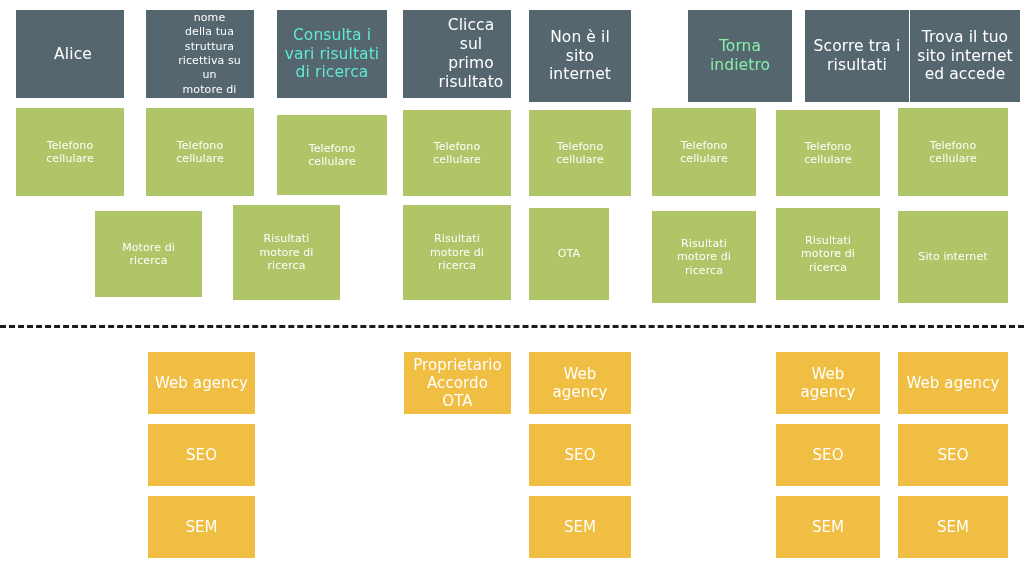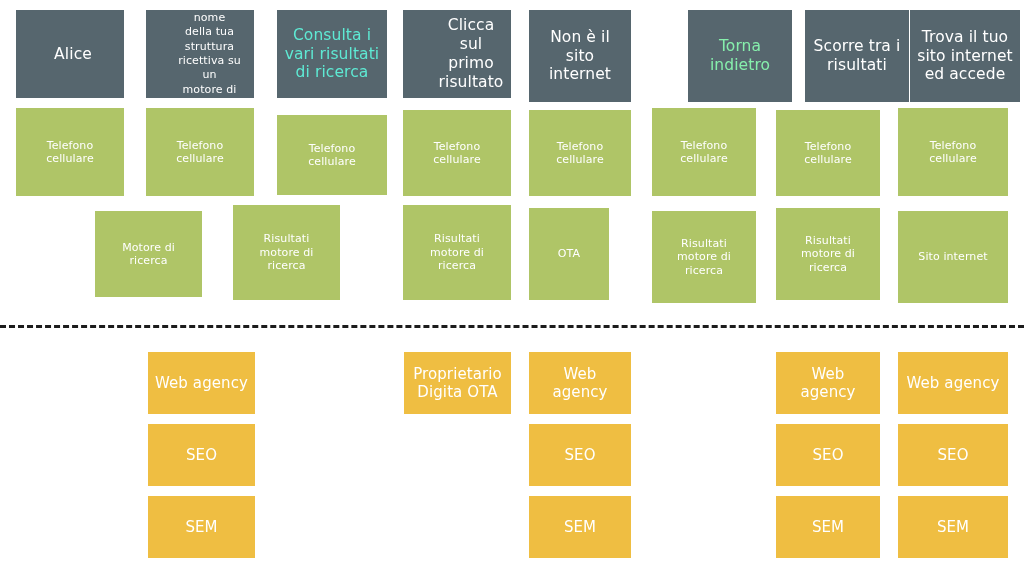--- a/index.html
+++ b/index.html
@@ -126,21 +126,21 @@
       <div class="card card-channel" style="left: 898px; top: 211px; width: 110px; height: 92px; background: rgb(175, 197, 103); color: rgb(255, 255, 255);">Sito internet</div>
     </div>
 
   <div class="divider" style="top: 325px; border-top-color: rgb(28, 28, 28); border-top-style: dashed;"></div>
 
   <div class="section-support">
       <div class="card card-support" style="left: 148px; top: 352px; width: 107px; height: 62px; background: rgb(239, 190, 66); color: rgb(255, 255, 255);">Web agency</div>
       <div class="card card-support" style="left: 148px; top: 424px; width: 107px; height: 62px; background: rgb(239, 190, 66); color: rgb(255, 255, 255);">SEO</div>
       <div class="card card-support" style="left: 148px; top: 496px; width: 107px; height: 62px; background: rgb(239, 190, 66); color: rgb(255, 255, 255);">SEM</div>
       <div class="card card-support" style="left: 404px; top: 352px; width: 107px; height: 62px; background: rgb(239, 190, 66); color: rgb(255, 255, 255);">Proprietario
-Digita OTA</div>
+Accordo OTA</div>
       <div class="card card-support" style="left: 529px; top: 352px; width: 102px; height: 62px; background: rgb(239, 190, 66); color: rgb(255, 255, 255);">Web agency</div>
       <div class="card card-support" style="left: 529px; top: 424px; width: 102px; height: 62px; background: rgb(239, 190, 66); color: rgb(255, 255, 255);">SEO</div>
       <div class="card card-support" style="left: 529px; top: 496px; width: 102px; height: 62px; background: rgb(239, 190, 66); color: rgb(255, 255, 255);">SEM</div>
       <div class="card card-support" style="left: 776px; top: 352px; width: 104px; height: 62px; background: rgb(239, 190, 66); color: rgb(255, 255, 255);">Web agency</div>
       <div class="card card-support" style="left: 776px; top: 424px; width: 104px; height: 62px; background: rgb(239, 190, 66); color: rgb(255, 255, 255);">SEO</div>
       <div class="card card-support" style="left: 776px; top: 496px; width: 104px; height: 62px; background: rgb(239, 190, 66); color: rgb(255, 255, 255);">SEM</div>
       <div class="card card-support" style="left: 898px; top: 352px; width: 110px; height: 62px; background: rgb(239, 190, 66); color: rgb(255, 255, 255);">Web agency</div>
       <div class="card card-support" style="left: 898px; top: 424px; width: 110px; height: 62px; background: rgb(239, 190, 66); color: rgb(255, 255, 255);">SEO</div>
       <div class="card card-support" style="left: 898px; top: 496px; width: 110px; height: 62px; background: rgb(239, 190, 66); color: rgb(255, 255, 255);">SEM</div>
     </div>

